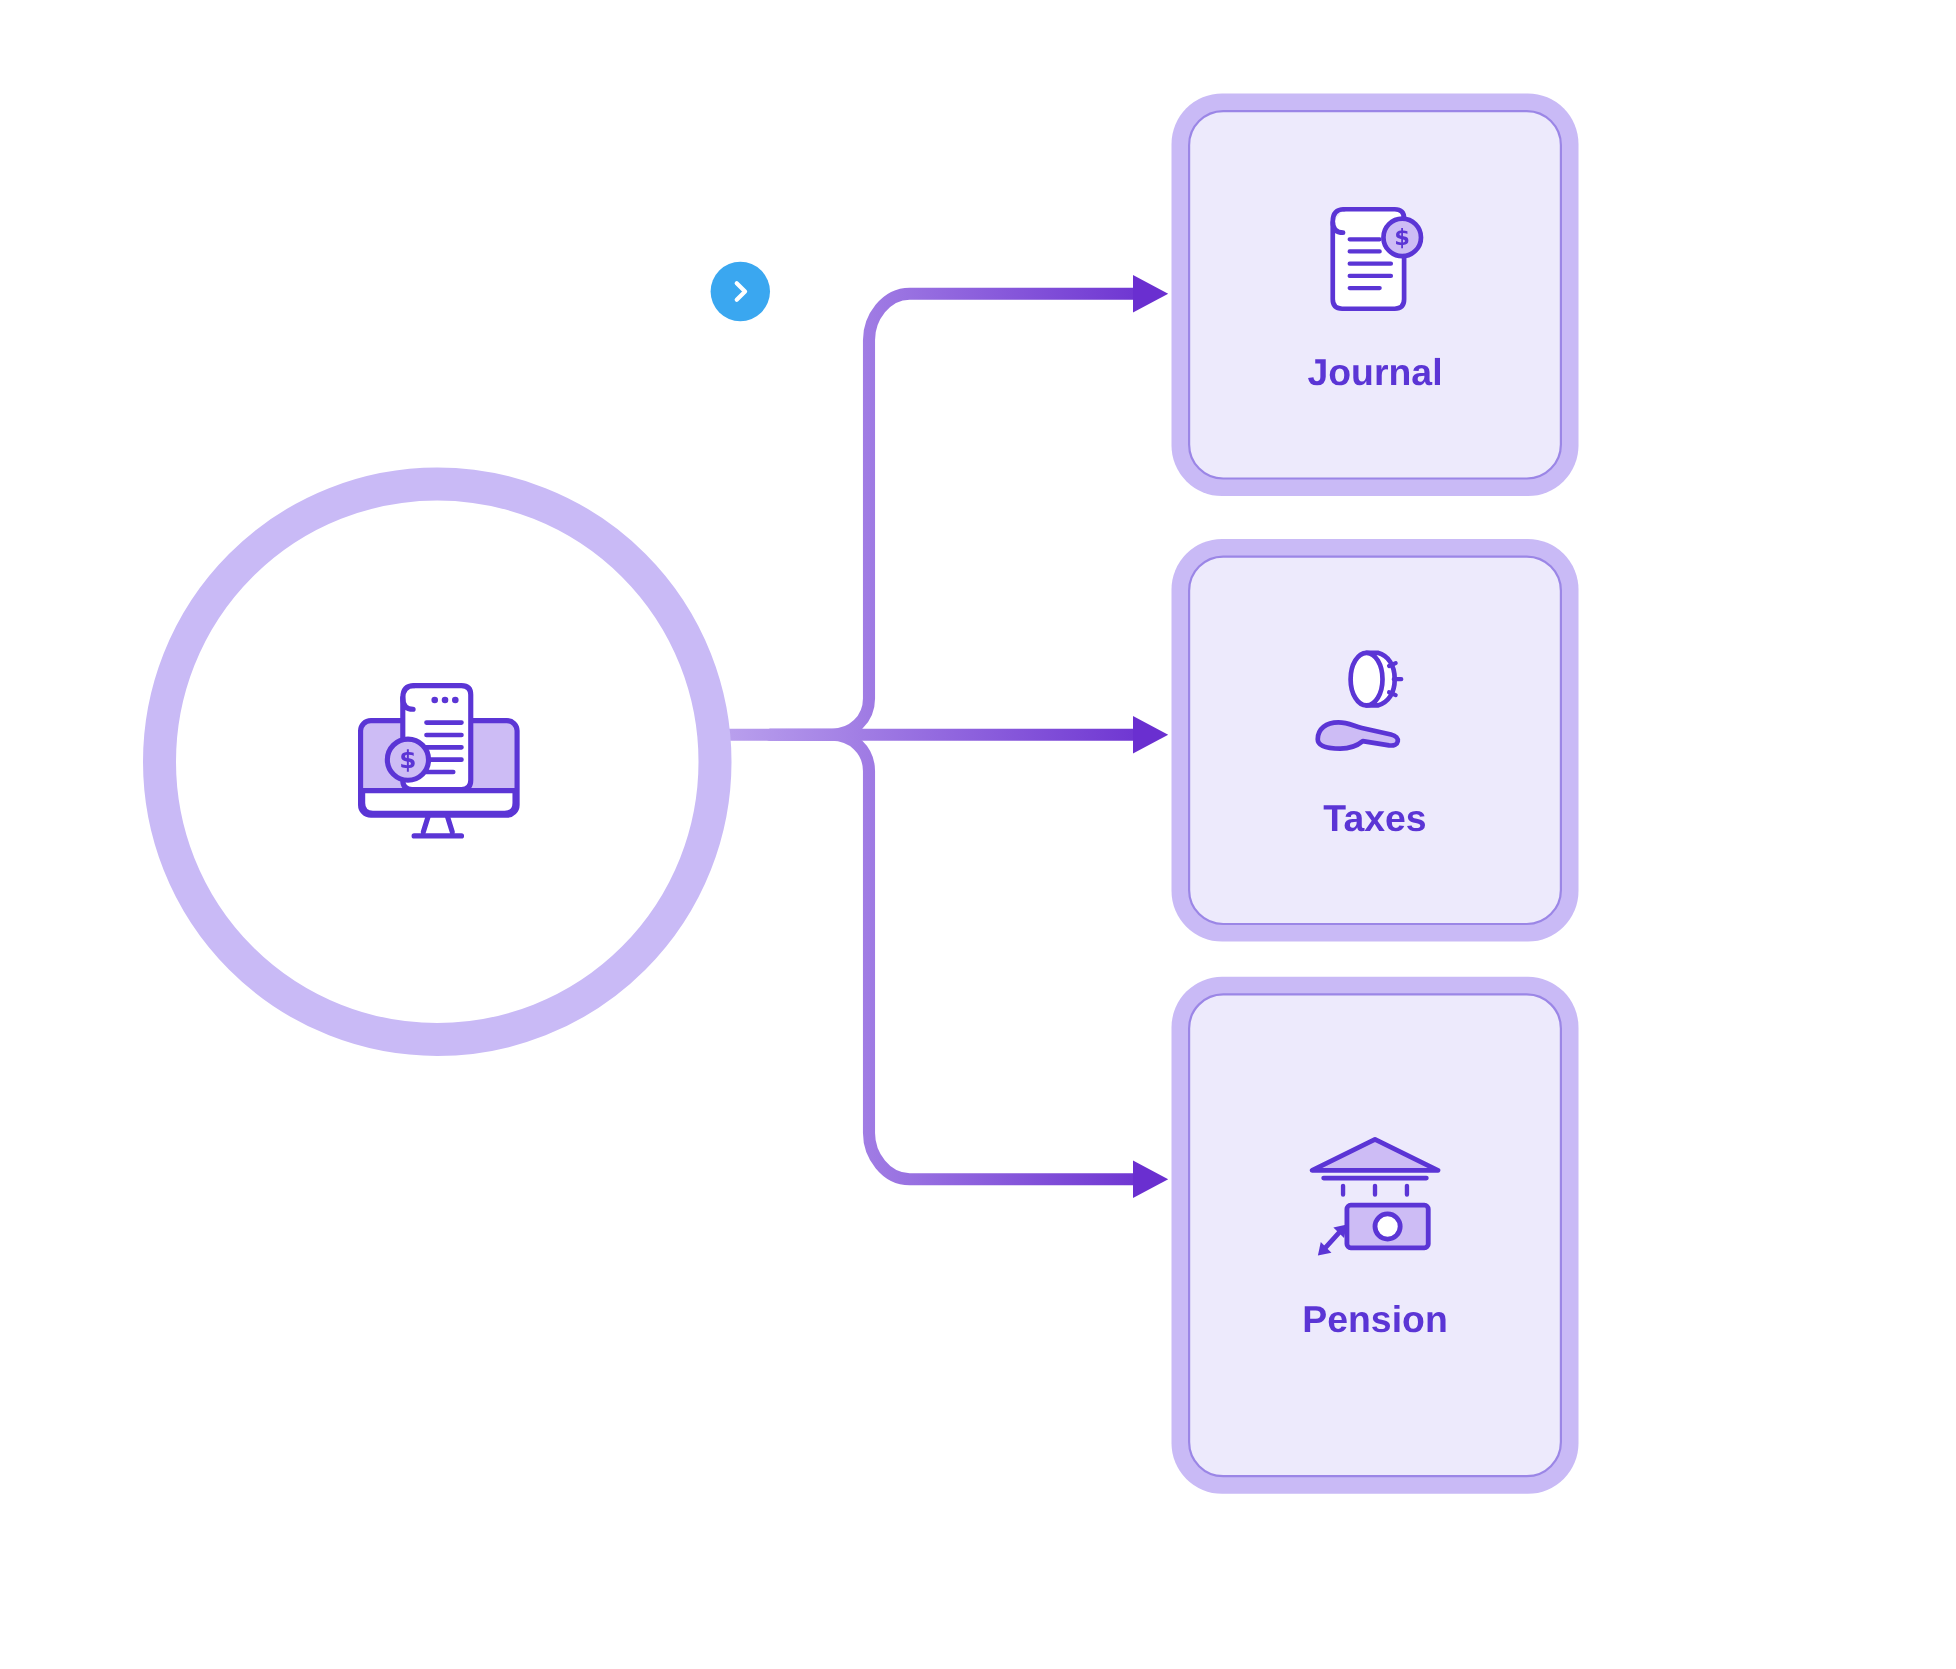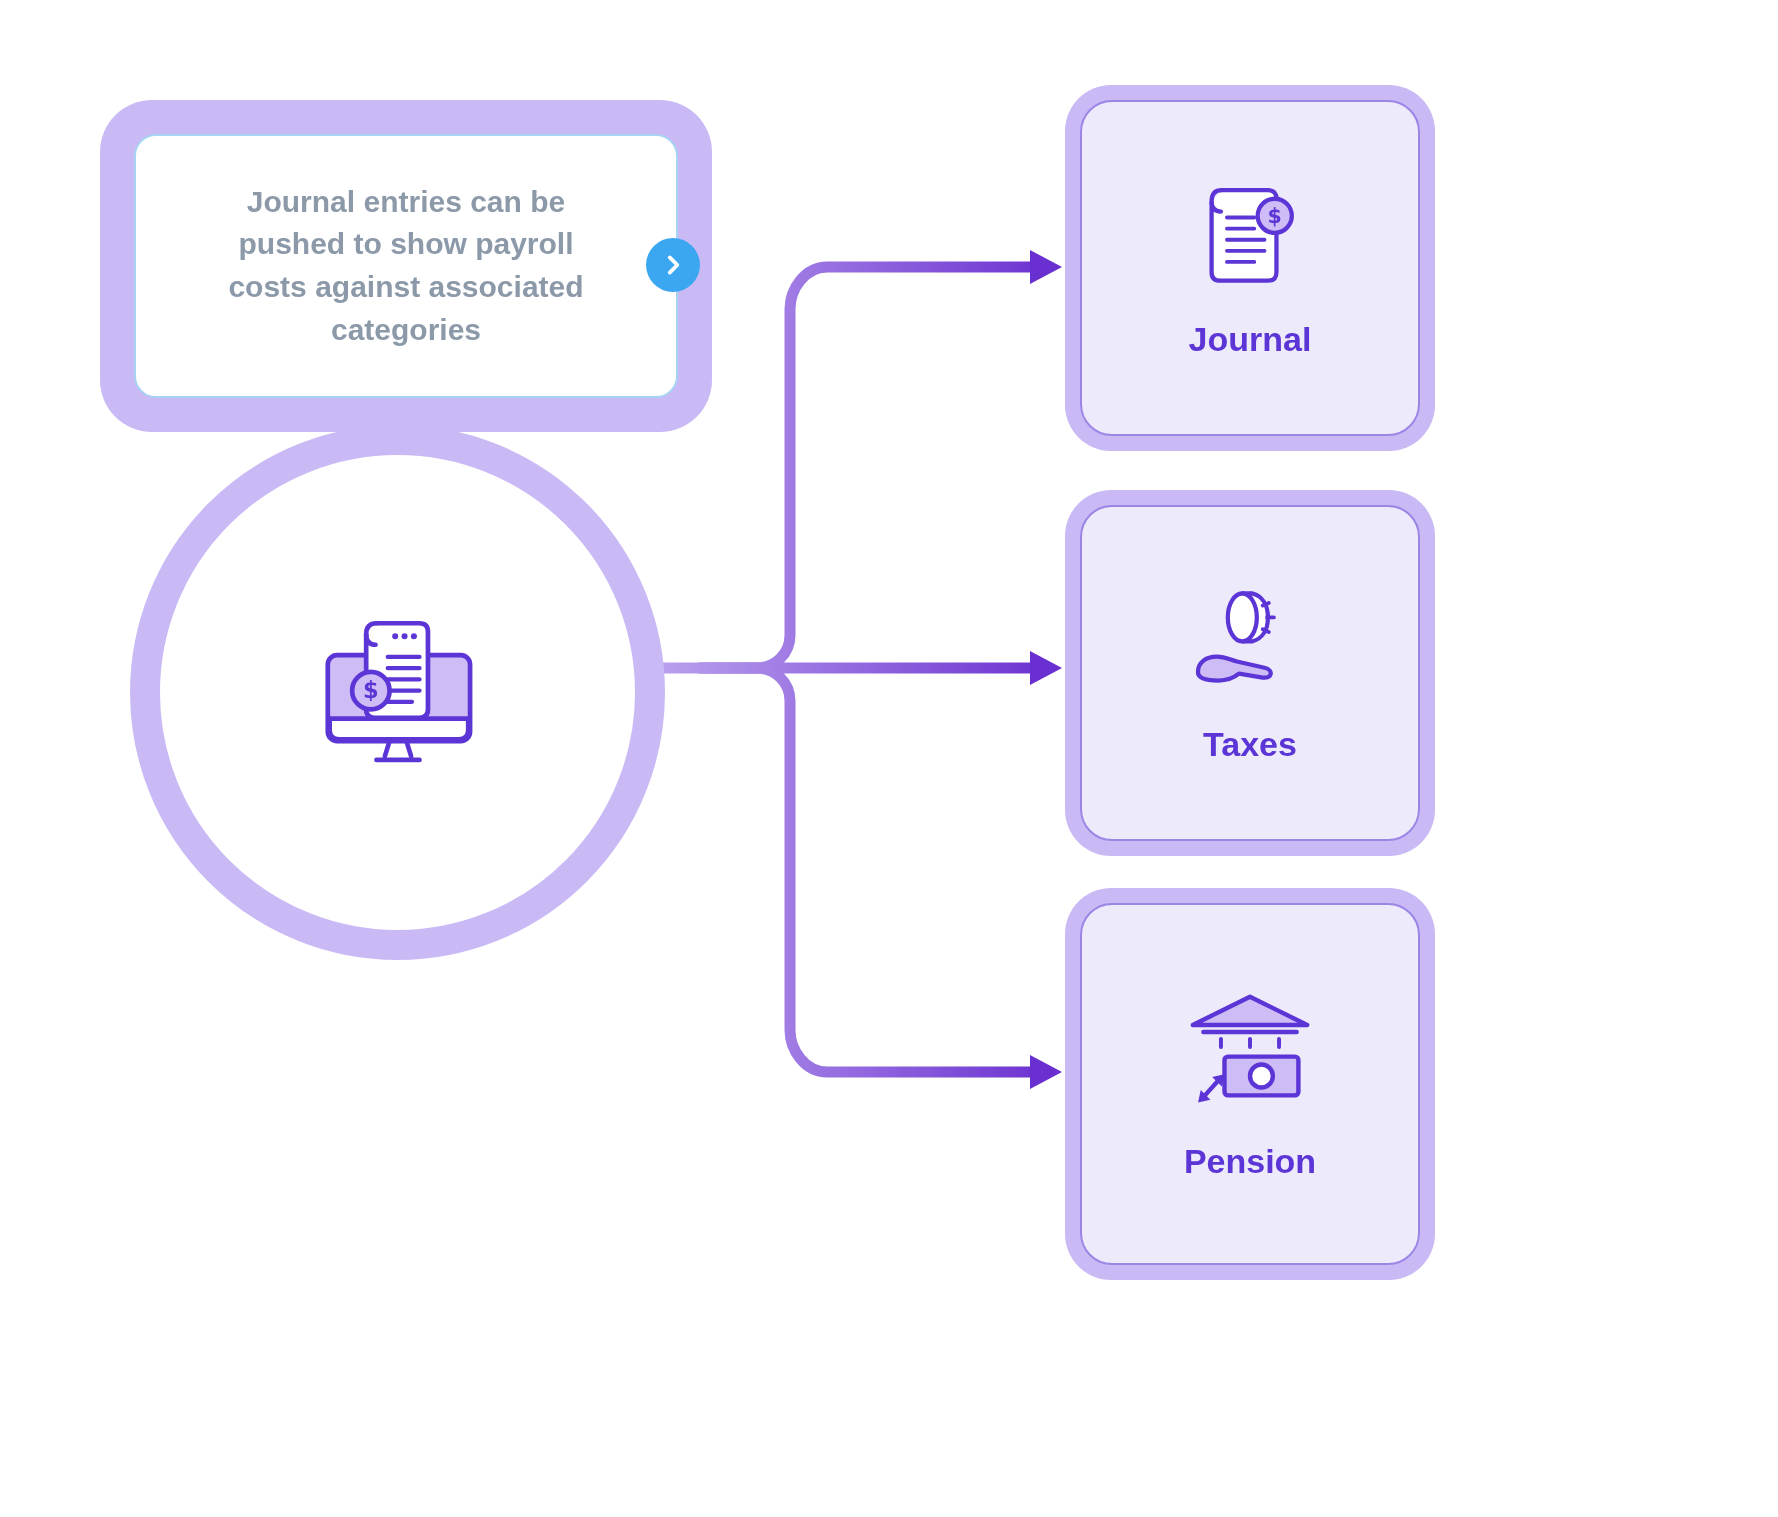--- a/index.html
+++ b/index.html
@@ -40,21 +40,21 @@
 
   
   .node-box{position:absolute;width:370px;height:366px;background:var(--lavender-border);
     border-radius:46px;padding:15px;box-sizing:border-box;}
   .node-box-inner{width:100%;height:100%;background:var(--node-fill);border:2px solid var(--node-inner-stroke);
     border-radius:32px;box-sizing:border-box;display:flex;flex-direction:column;
     align-items:center;justify-content:center;gap:22px;}
   .node-label{color:var(--accent-purple);font-size:34px;font-weight:bold;text-align:center;}
   .box-payroll{left:1065px;top:85px;}
   .box-taxes{left:1065px;top:490px;}
-  .box-pension{left:1065px;top:888px;height:392px;}
+  .box-pension{left:1065px;top:888px;height:470px;}
 
   
   .connectors{position:absolute;left:0;top:0;width:1778px;height:1517px;pointer-events:none;}
   .conn-path{fill:none;stroke:url(#arrowGrad);stroke-width:11;stroke-linecap:round;}
   .arrow-head{fill:var(--arrow-end);}
   stop.g-start{stop-color:var(--arrow-start);}
   stop.g-end{stop-color:var(--arrow-end);}
 
   
   .stroke{stroke:var(--icon-purple);stroke-width:5;fill:none;stroke-linecap:round;stroke-linejoin:round;}
@@ -98,25 +98,20 @@
       <path class="stroke" d="M72 12 q-11 0 -11 12 q0 11 10 11"></path>
       <circle class="fill-purple" cx="92" cy="26" r="3.2"></circle>
       <circle class="fill-purple" cx="102" cy="26" r="3.2"></circle>
       <circle class="fill-purple" cx="112" cy="26" r="3.2"></circle>
       <path class="stroke thin" d="M84 48 h34 M84 60 h34 M84 72 h34 M84 84 h34 M84 96 h26"></path>
       <circle class="stroke fill-lav" cx="66" cy="84" r="20"></circle>
       <text class="dollar" x="66" y="92">$</text>
     </svg>
   </div>
 
-  <div class="callout">
-    <div class="callout-inner">
-      <div class="callout-text">Journal entries can be pushed to show payroll costs against associated categories</div>
-    </div>
-  </div>
   <button class="chevron-btn">
     <svg viewBox="0 0 24 24" width="26" height="26" xmlns="http://www.w3.org/2000/svg">
       <polyline class="chev-line" points="9,5 16,12 9,19"></polyline>
     </svg>
   </button>
 
   <div class="node-box box-payroll">
     <div class="node-box-inner">
       <svg viewBox="0 0 150 140" width="128" height="120" xmlns="http://www.w3.org/2000/svg">
         <path class="stroke fill-white" d="M42 14 H96 q10 0 10 10 V110 q0 10 -10 10 H40 q-10 0 -10 -10 V28"></path>

